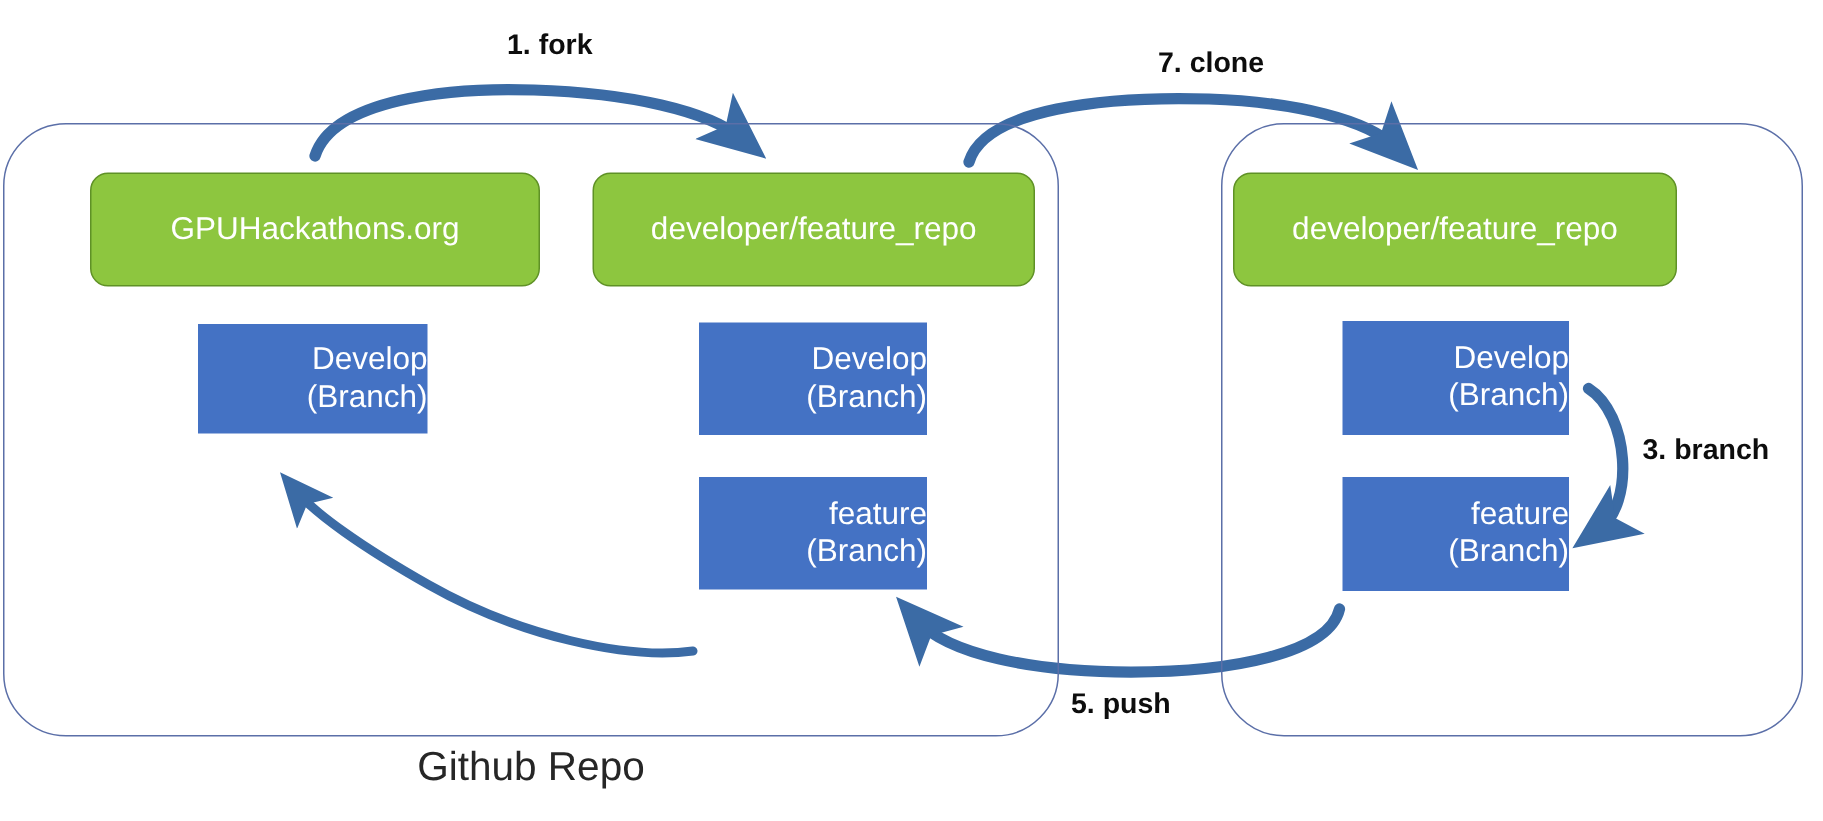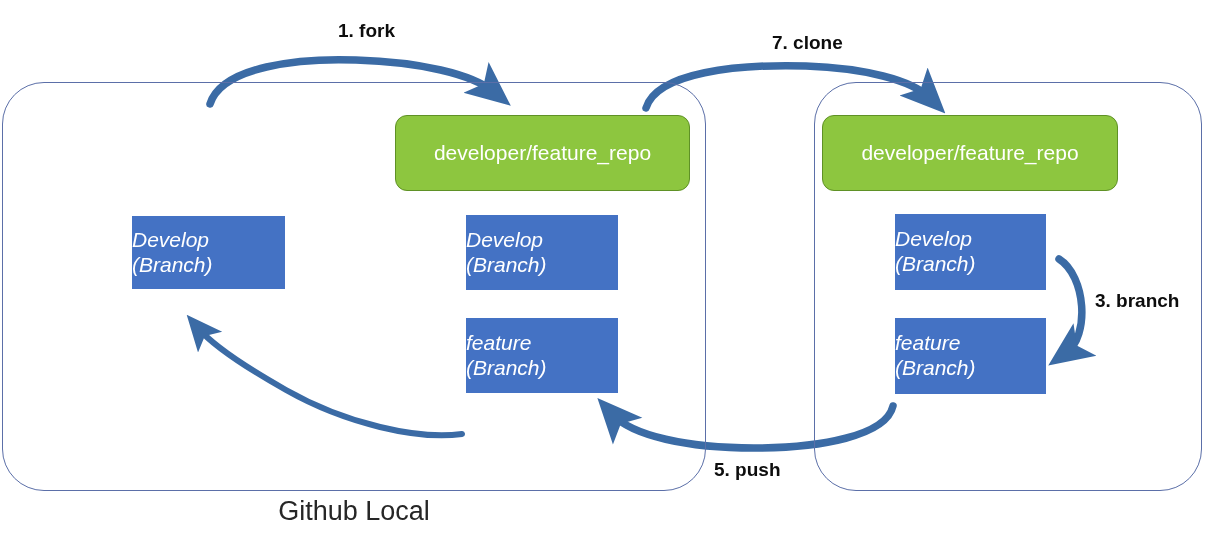--- a/index.html
+++ b/index.html
@@ -68,25 +68,24 @@
     white-space: nowrap;
   }
   .branch-box {
     position: absolute;
     background: #4472C4;
     color: #ffffff;
     font-size: 21px;
     line-height: 1.18;
     display: flex;
     flex-direction: column;
-    align-items: flex-start;
+    align-items: flex-end;
     justify-content: center;
     box-sizing: border-box;
     text-align: center;
-    font-style: italic;
   }
   .step-label {
     position: absolute;
     font-size: 19px;
     font-weight: bold;
     color: #0d0d0d;
     white-space: nowrap;
     font-family: "Liberation Sans", sans-serif;
   }
   #arrows {
@@ -125,24 +124,25 @@
     <g>
       <path d="M893,406 C886,436 820,448 754,448 C688,448 632,436 612,414" fill="none" stroke="#3B6BA5" stroke-width="7.5" stroke-linecap="round" marker-end="url(#ah)"></path>
     </g>
 
     <g>
       <path d="M462,434 C418,440 346,424 286,390 C240,364 210,342 198,328" fill="none" stroke="#3B6BA5" stroke-width="6" stroke-linecap="round" marker-end="url(#ah)"></path>
     </g>
   </svg>
 
   <div id="github-container" class="repo-container"></div>
-  <div id="github-label" class="container-label">Github Local</div>
+  <div id="github-label" class="container-label">Github Repo</div>
 
   <div id="local-container" class="repo-container"></div>
 
+  <div class="repo-box" style="left:60px; top:115px; width:300px; height:76px;">GPUHackathons.org</div>
 
   <div class="repo-box" style="left:395px; top:115px; width:295px; height:76px;">developer/feature_repo</div>
 
   <div class="repo-box" style="left:822px; top:115px; width:296px; height:76px;">developer/feature_repo</div>
 
   <div class="branch-box" style="left:132px; top:216px; width:153px; height:73px;">
     <span>Develop</span>
     <span>(Branch)</span>
   </div>
 

